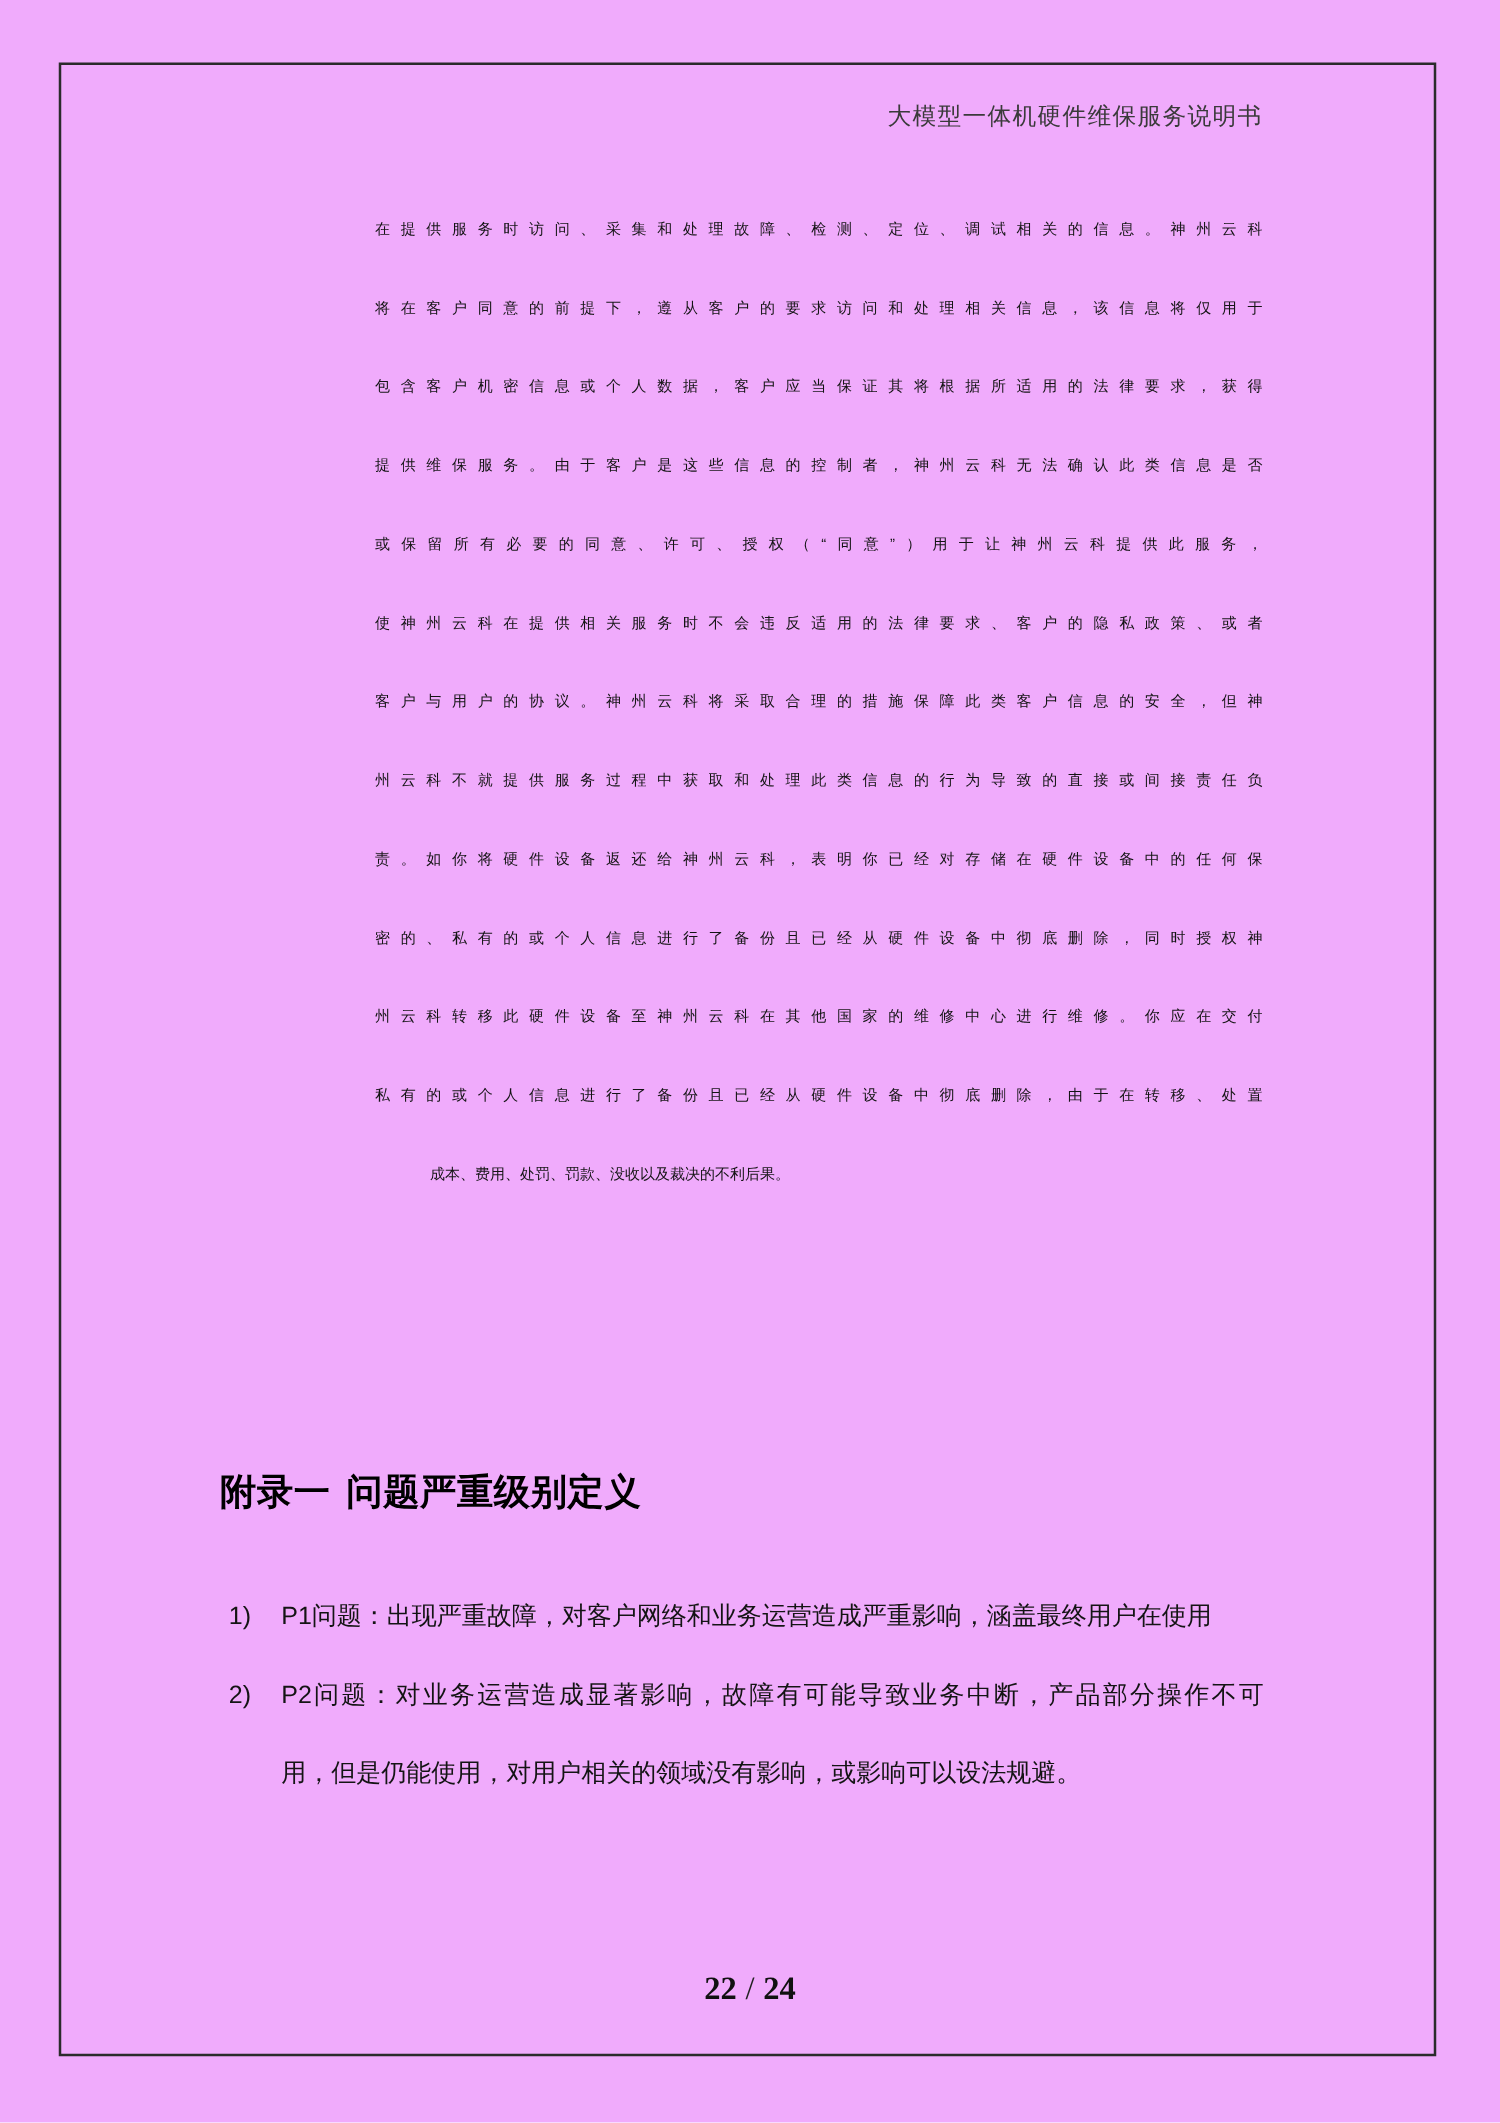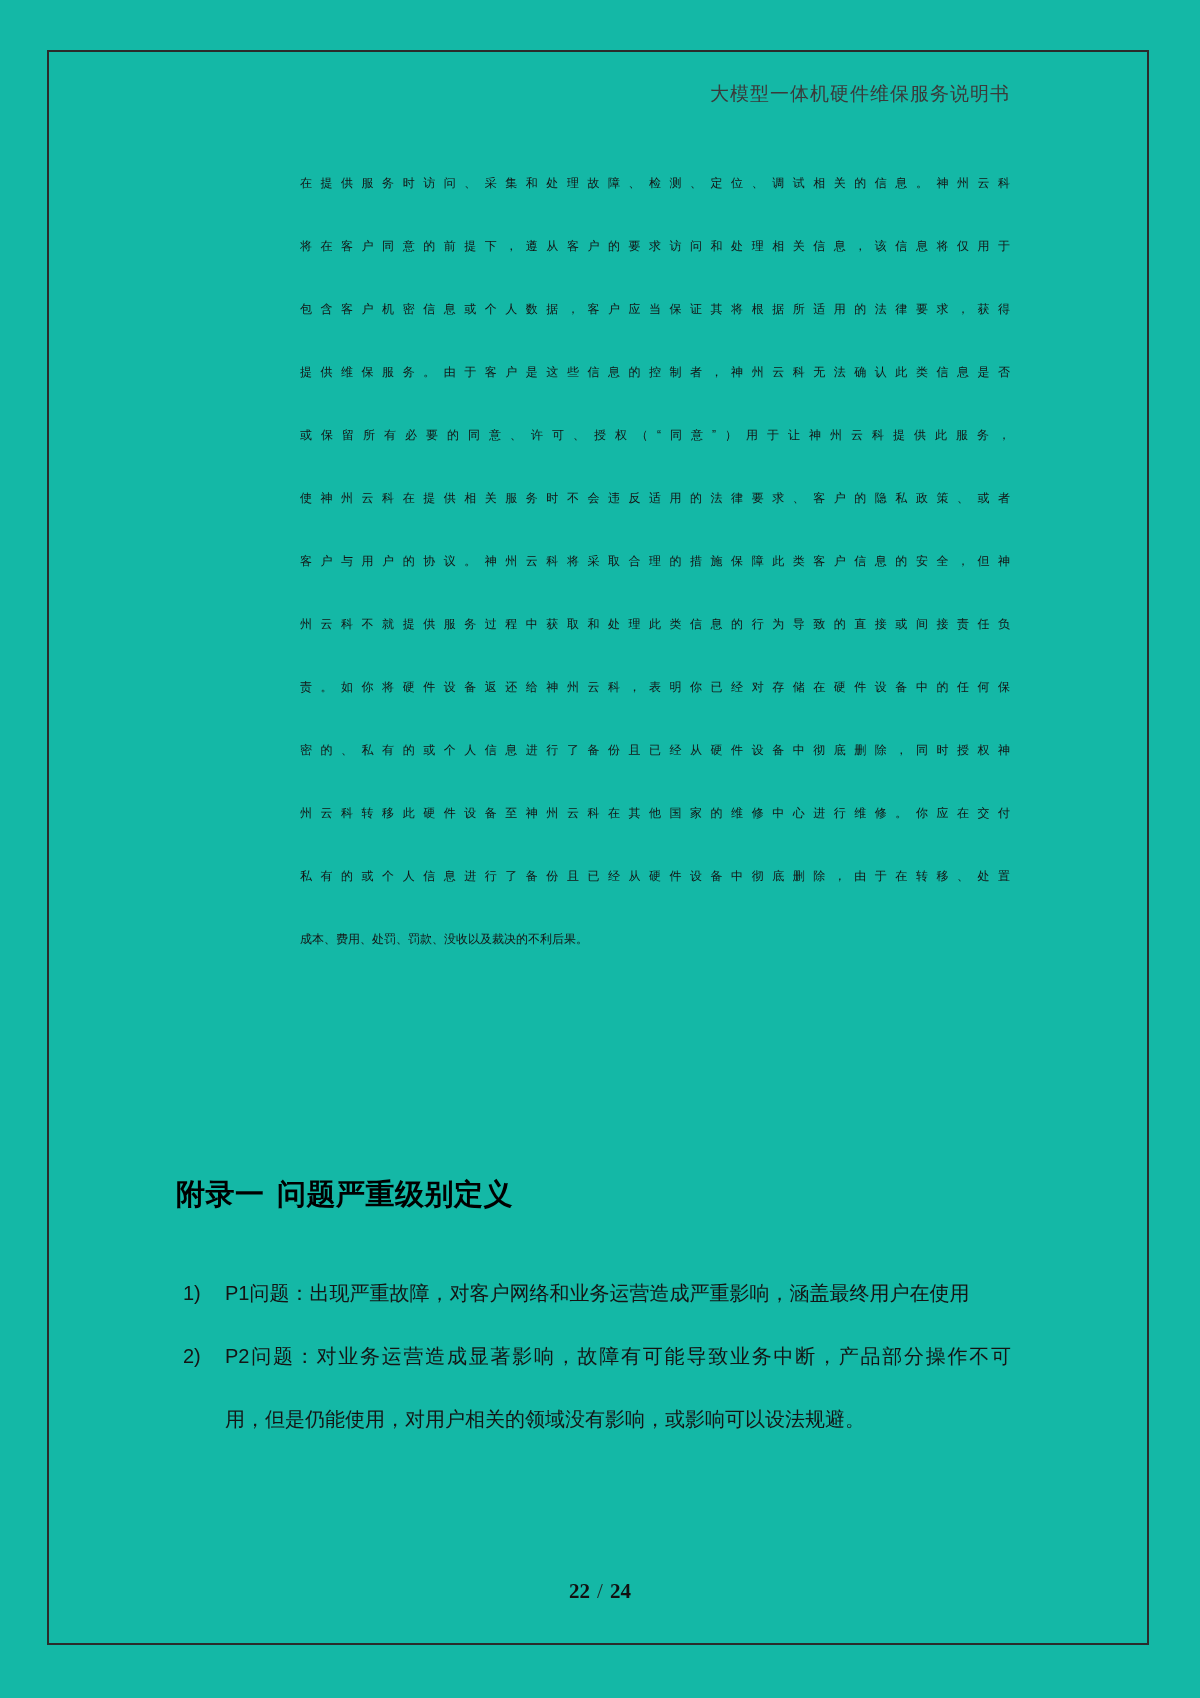--- a/index.html
+++ b/index.html
@@ -5,21 +5,21 @@
   html, body {
     margin: 0;
     padding: 0;
     background: #ffffff;
     font-family: "Liberation Sans", "DejaVu Sans", sans-serif;
   }
   .page {
     position: relative;
     width: 1200px;
     height: 1698px;
-    background: #14b8a6;
+    background: #f0abfc;
     overflow: hidden;
   }
   .frame {
     position: absolute;
     left: 47px;
     top: 50px;
     width: 1102px;
     height: 1595px;
     border: 2px solid #2b2b2b;
     box-sizing: border-box;
@@ -46,20 +46,21 @@
   .bline {
     height: 63px;
     line-height: 63px;
     font-size: 12px;
     text-align: justify;
     text-align-last: justify;
     white-space: nowrap;
   }
   .bline:last-child {
     text-align-last: left;
+    margin-left: 44px;
   }
   .appendix-heading {
     position: absolute;
     left: 176px;
     top: 1172px;
     margin: 0;
     font-size: 29px;
     line-height: 44px;
     font-weight: bold;
     color: #000000;
@@ -101,21 +102,21 @@
   .ptext .pline:last-child {
     text-align-last: left;
   }
   .footer {
     position: absolute;
     left: 0;
     top: 1577px;
     width: 1200px;
     text-align: center;
     font-family: "Liberation Serif", "DejaVu Serif", serif;
-    font-size: 21px;
+    font-size: 26px;
     line-height: 28px;
     color: #111111;
   }
   .fnum { font-weight: bold; }
   .fsep { font-weight: normal; margin: 0 7px; color: #222222; }
 </style>
 </head>
 <body>
 
 <div class="page">

